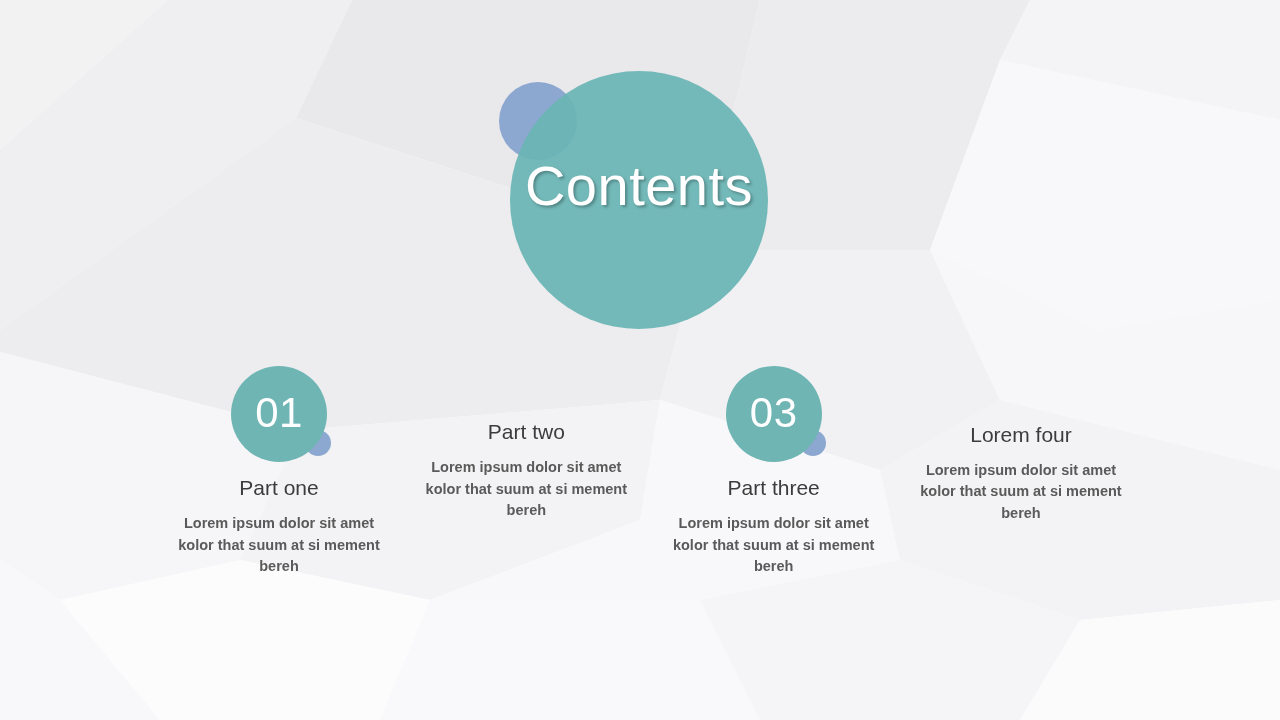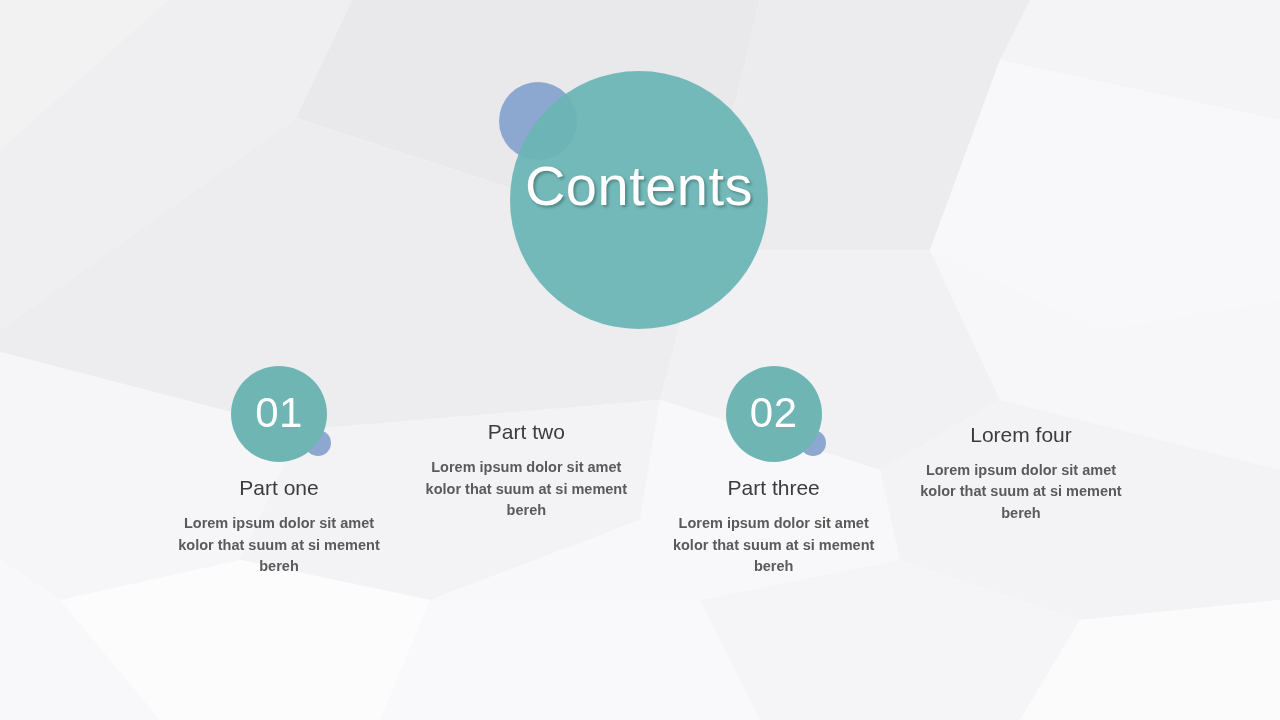--- a/index.html
+++ b/index.html
@@ -198,21 +198,21 @@
 
     <div class="part part-2 theme-blue">
       <div class="part-title">Part two</div>
       <div class="part-desc">Lorem ipsum dolor sit amet kolor that suum at si mement bereh</div>
     </div>
 
     <div class="part part-3 theme-teal">
       <div class="badge-wrap">
         <div class="badge-dot"></div>
         <div class="badge-main">
-          <span class="badge-num">02</span>
+          <span class="badge-num">03</span>
         </div>
       </div>
       <div class="part-title">Part three</div>
       <div class="part-desc">Lorem ipsum dolor sit amet kolor that suum at si mement bereh</div>
     </div>
 
     <div class="part part-4 theme-blue">
       <div class="part-title">Lorem four</div>
       <div class="part-desc">Lorem ipsum dolor sit amet kolor that suum at si mement bereh</div>
     </div>

